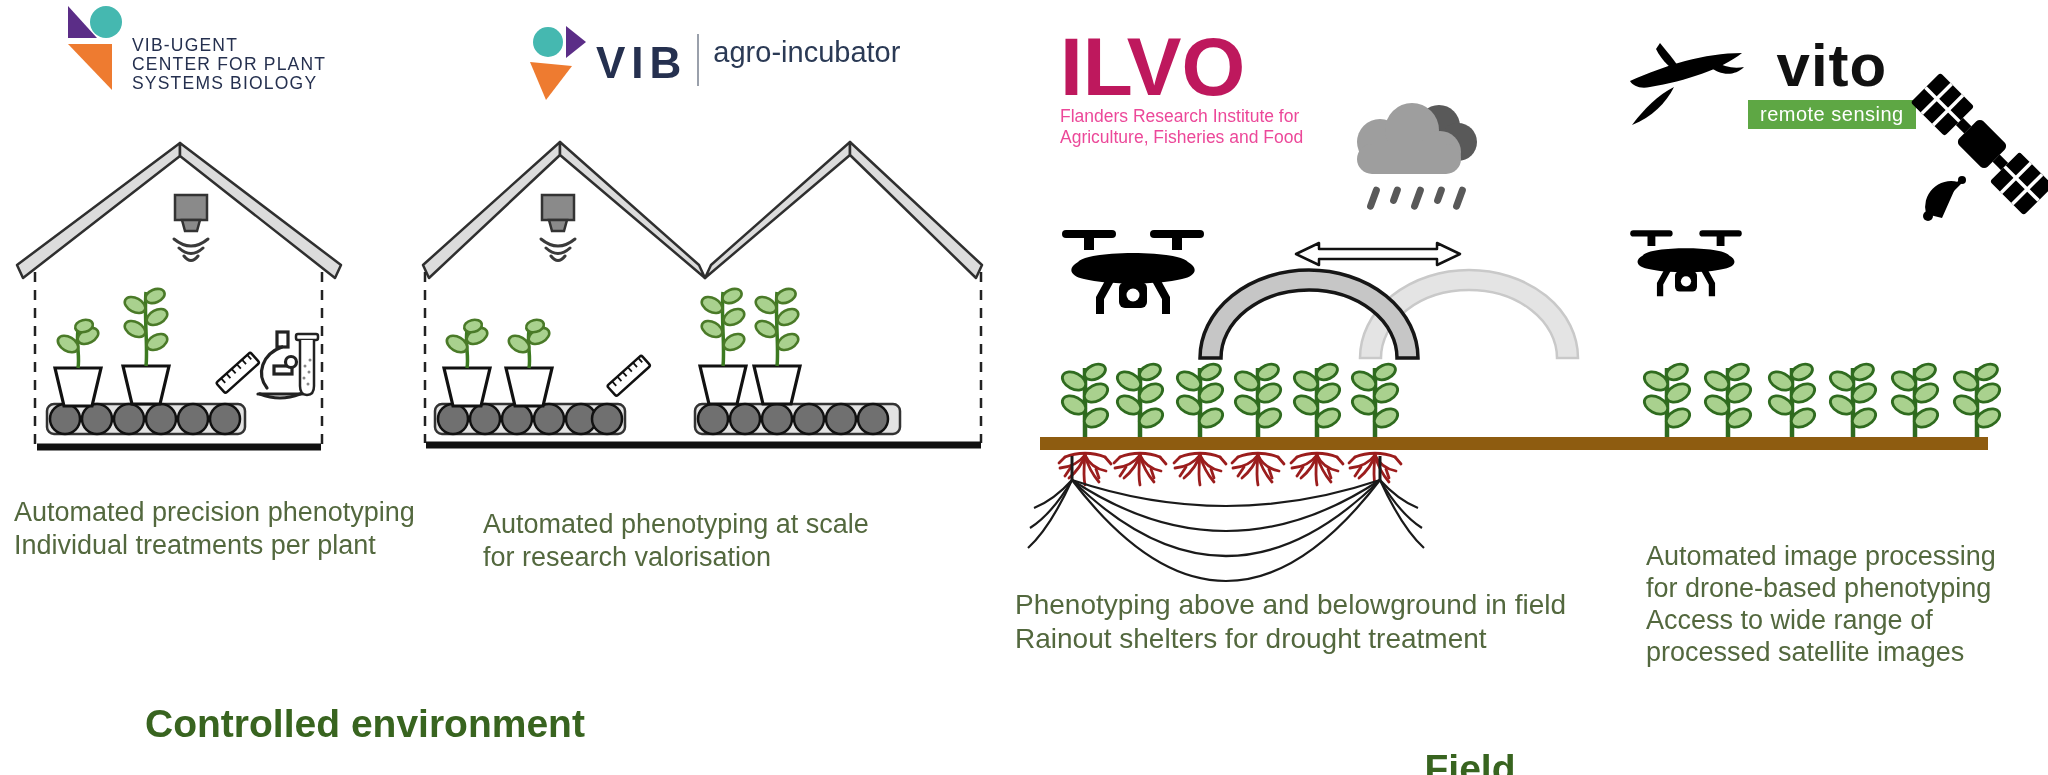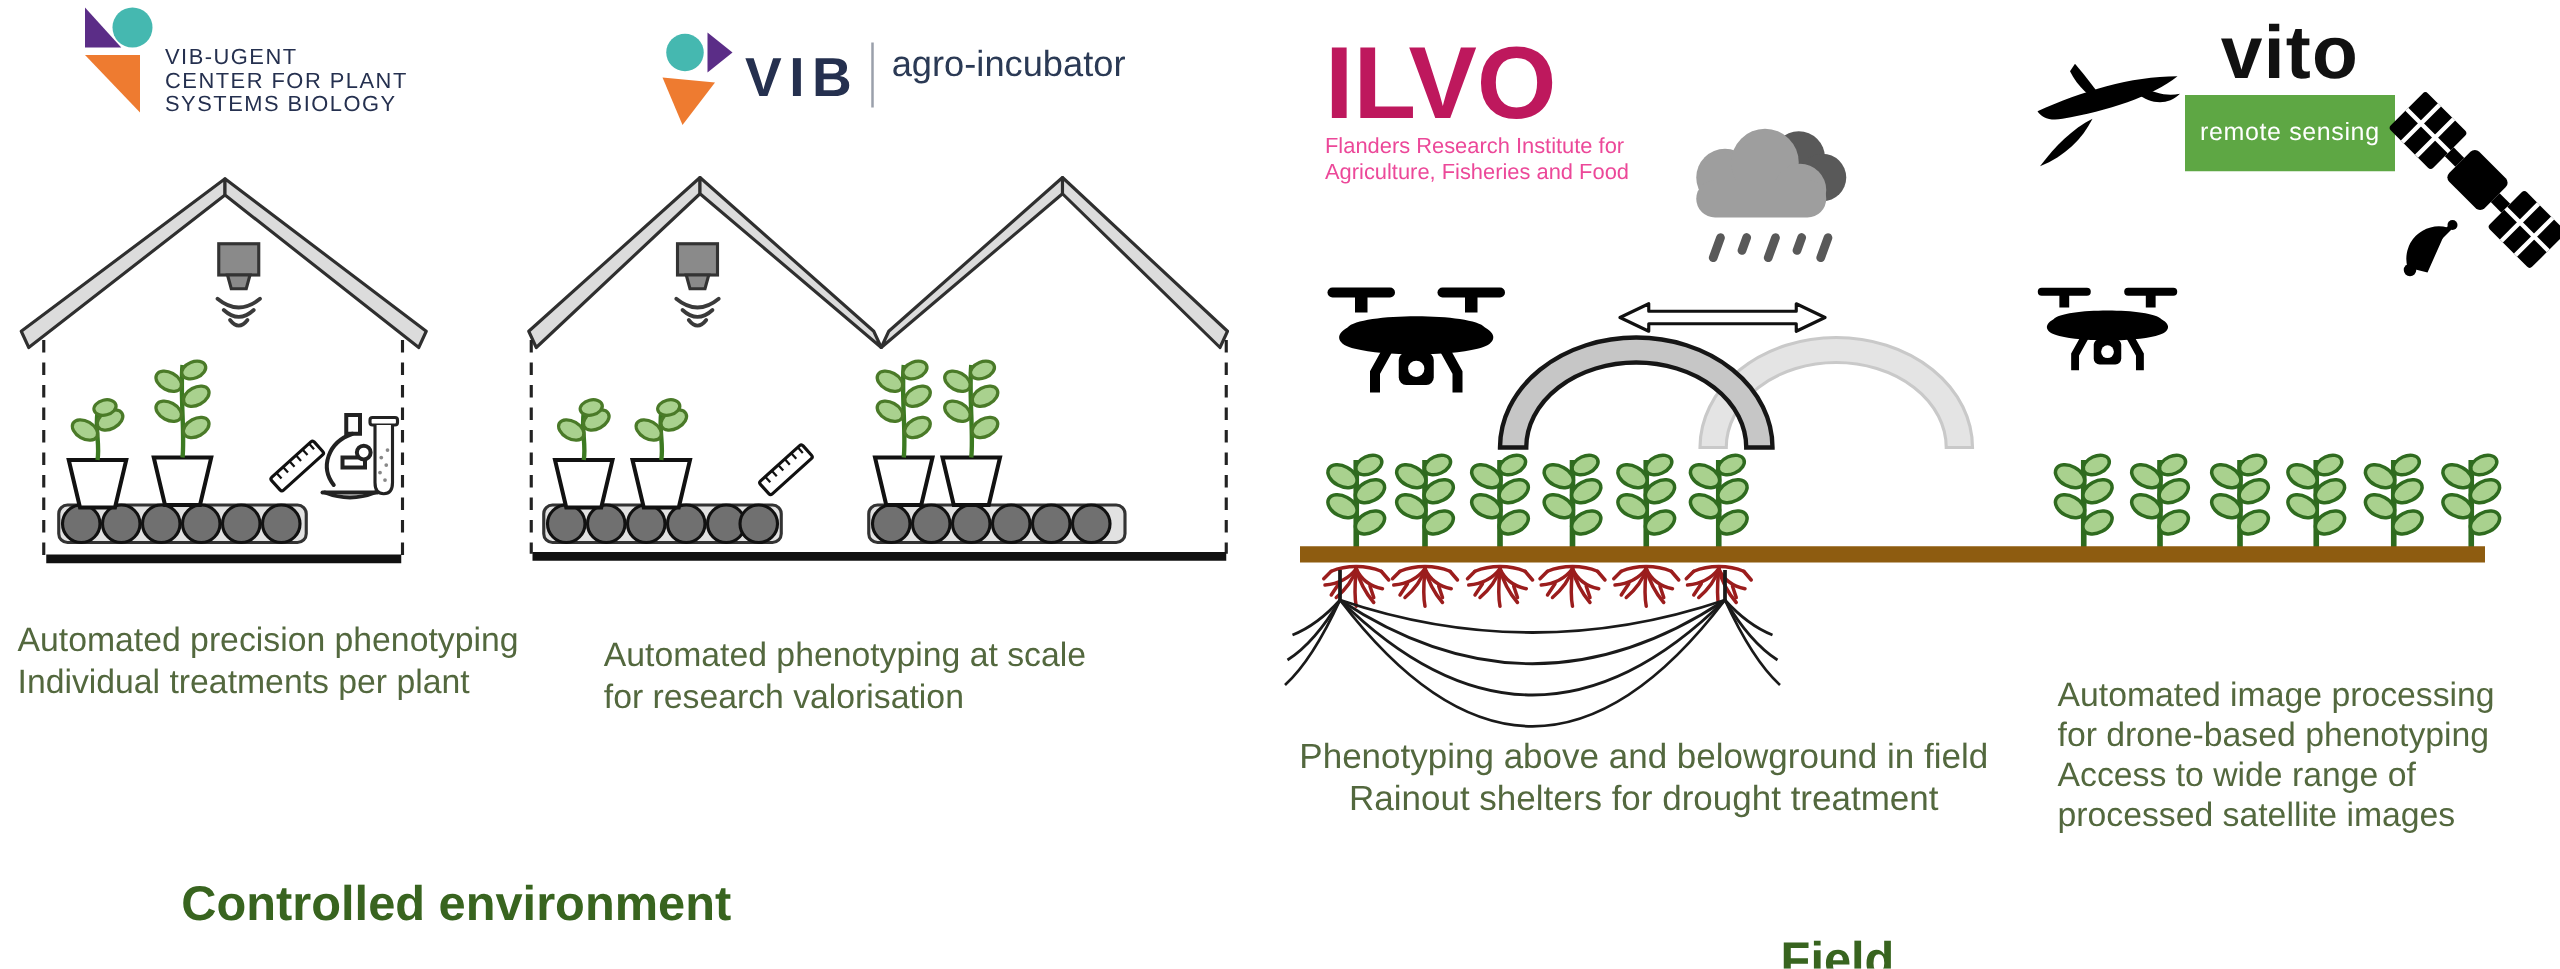--- a/index.html
+++ b/index.html
@@ -12,24 +12,24 @@
   .vibugent{display:flex;align-items:flex-start;}
   .vibugent .mark{flex:0 0 auto;}
   .vibugent .txt{margin-left:10px;margin-top:34px;color:#25304f;font-weight:normal;
                  font-size:17.5px;line-height:19px;letter-spacing:1.2px;}
   .vibagro{display:flex;}
   .vibagro .bigname{color:#25304f;font-weight:800;font-size:44px;letter-spacing:6px;margin-left:4px;margin-top:18px;}
   .vibagro .divider{width:2px;height:52px;background:#9aa0ab;margin:14px 14px 0 10px;}
   .vibagro .suffix{color:#2b3a55;font-size:29px;margin-top:16px;}
   .ilvo .bigname{color:#be185d;font-weight:800;font-size:82px;line-height:0.95;letter-spacing:0px;margin-top:28px;}
   .ilvo .sub{color:#ec4899;font-size:17.5px;line-height:21px;font-weight:500;margin-top:0;}
-  .vito{display:flex;align-items:flex-end;}
+  .vito{display:flex;align-items:center;margin-top:24px;}
   .vito .col{display:flex;flex-direction:column;align-items:center;margin-left:2px;}
   .vito .bigname{color:#111;font-weight:bold;font-size:60px;line-height:1;letter-spacing:1px;}
-  .vito .badge{background:#5ea744;color:#fff;font-size:20px;padding:19px 12px;margin-top:4px;letter-spacing:0.5px;}
+  .vito .badge{background:#5ea744;color:#fff;font-size:20px;padding:3px 12px;margin-top:4px;letter-spacing:0.5px;}
 
   
   .caption{color:#53683e;font-size:27px;line-height:33px;}
   .heading{color:#38641f;font-size:39px;font-weight:bold;text-align:center;}
 </style>
 </head>
 <body>
 
 <div id="canvas">
 
@@ -368,21 +368,21 @@
       <path d="M54,28 Q208,230 362,28"></path>
       <path d="M54,28 Q36,48 16,56"></path>
       <path d="M54,28 Q34,62 12,76"></path>
       <path d="M54,28 Q32,76 10,96"></path>
       <path d="M362,28 Q380,48 400,56"></path>
       <path d="M362,28 Q382,62 404,76"></path>
       <path d="M362,28 Q384,76 406,96"></path>
     </g>
   </svg>
 
-  <div class="abs caption" style="left:1015px;top:588px;width:600px;line-height:34px;font-size:28px;text-align:center;">
+  <div class="abs caption" style="left:1015px;top:588px;width:600px;line-height:34px;font-size:28px;">
     <div>Phenotyping above and belowground in field</div>
     <div>Rainout shelters for drought treatment</div>
   </div>
   <div class="abs caption" style="left:1646px;top:540px;width:410px;line-height:32px;">
     <div>Automated image processing</div>
     <div>for drone-based phenotyping</div>
     <div>Access to wide range of</div>
     <div>processed satellite images</div>
   </div>
   <div class="abs heading" style="left:1320px;top:702px;width:300px;margin-top:45px;">Field</div>

